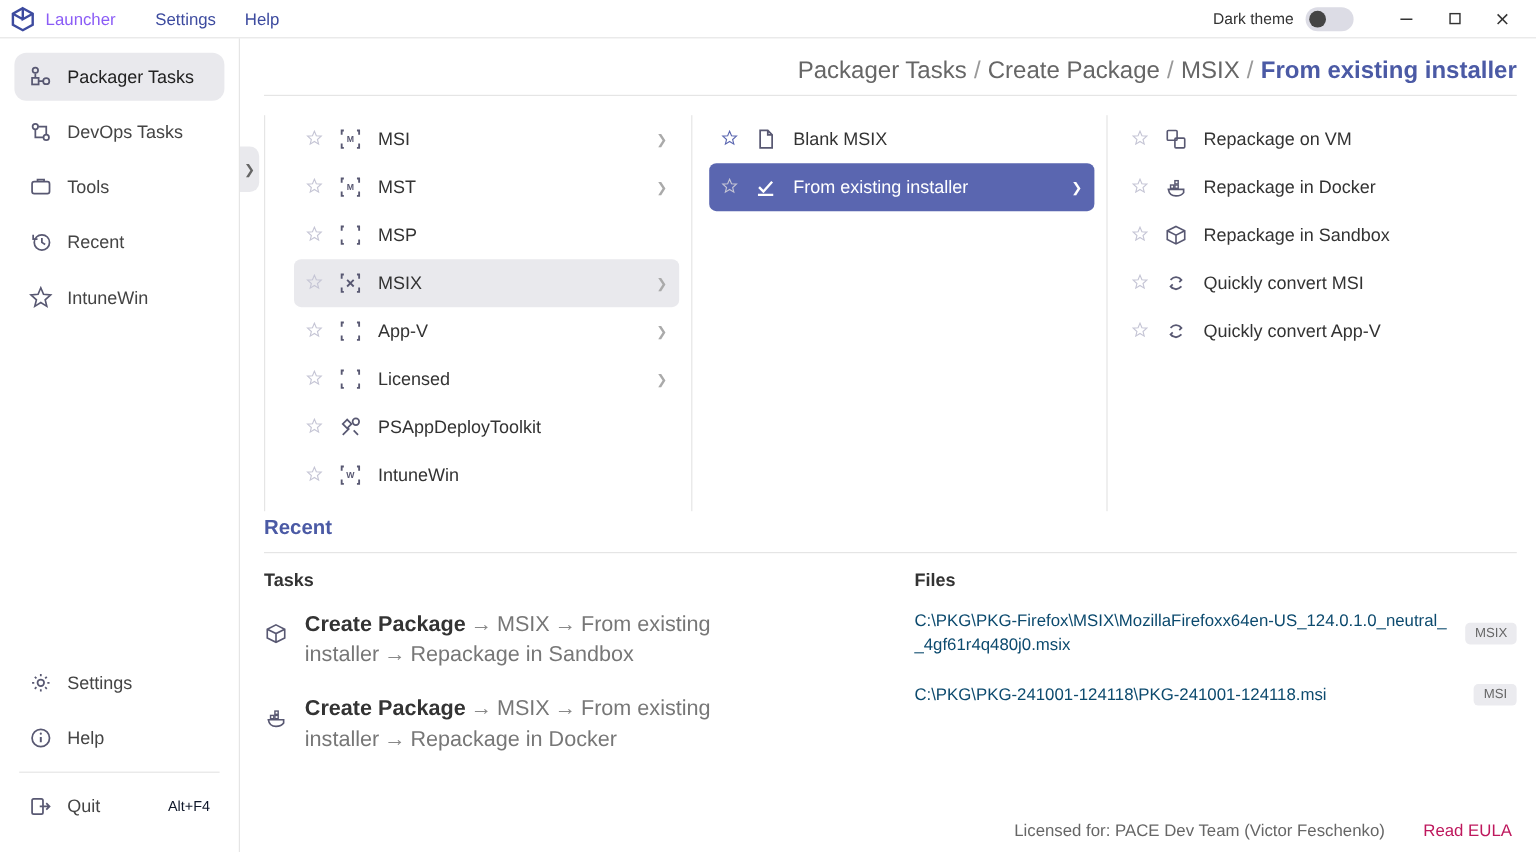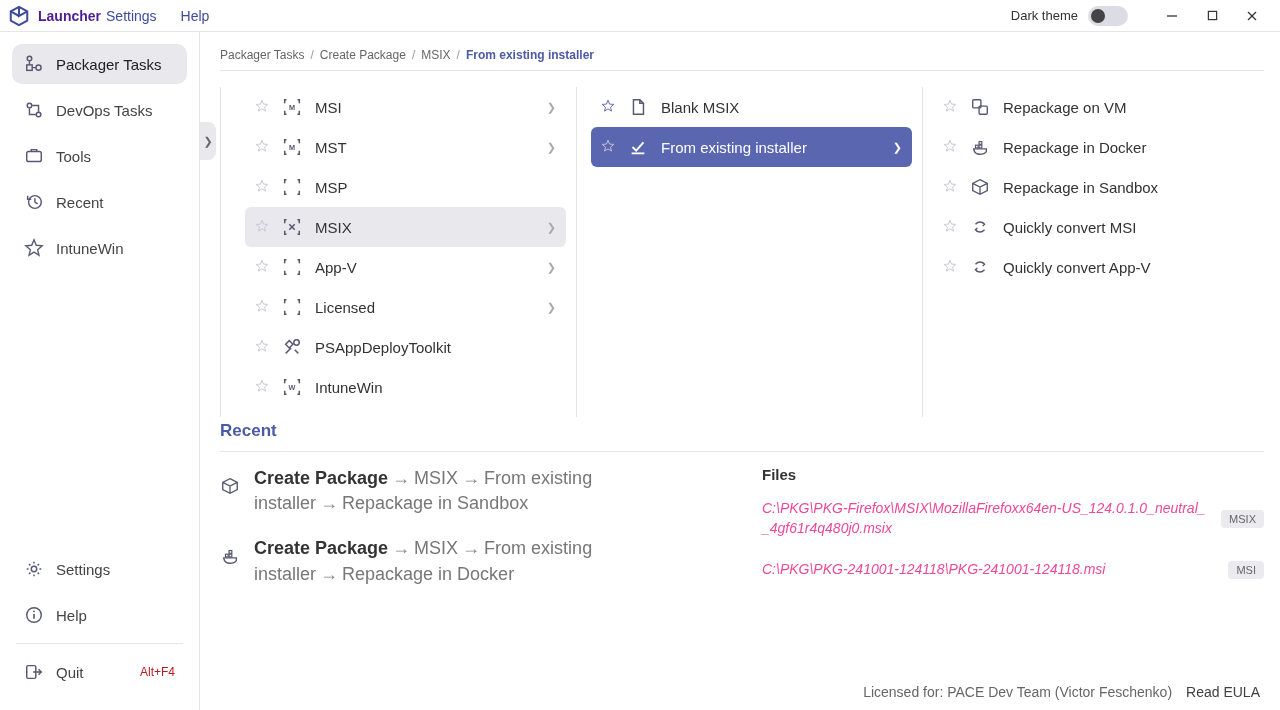--- a/index.html
+++ b/index.html
@@ -1,43 +1,43 @@
 <!DOCTYPE html>
 <html><head>
 <meta charset="utf-8">
 <style>
 * { box-sizing: border-box; margin: 0; padding: 0; font-family: 'Segoe UI', Arial, sans-serif; }
 body { background: #fff; width: 1280px; height: 710px; overflow: hidden; color: #333; }
 
 .titlebar { height: 32px; border-bottom: 1px solid #e5e5e5; display: flex; align-items: center; padding: 0 8px; }
 .logo { width: 22px; height: 22px; margin-right: 8px; color: #3d4b9f; }
 .logo svg { width: 22px; height: 22px; }
-.app-name { font-weight: 700; color: #4c1d95; font-size: 14px; margin-right: 5px; }
+.app-name { font-weight: 400; color: #8b5cf6; font-size: 14px; margin-right: 33px; }
 .menu-item { color: #3d4b9f; font-size: 14px; margin-right: 24px; cursor: pointer; }
 .titlebar-spacer { flex: 1; }
 .dark-theme-label { font-size: 13px; font-weight: 400; margin-right: 10px; }
 .toggle { width: 40px; height: 20px; background: #dcdce5; border-radius: 10px; position: relative; margin-right: 24px; cursor: pointer; }
 .toggle-knob { width: 14px; height: 14px; background: #444; border-radius: 50%; position: absolute; left: 3px; top: 3px; }
 .win-btn { width: 40px; height: 28px; display: flex; align-items: center; justify-content: center; cursor: pointer; font-size: 14px; }
 
 .main { display: flex; height: 678px; }
 .sidebar { width: 200px; border-right: 1px solid #e5e5e5; display: flex; flex-direction: column; padding: 12px 0; }
 .sidebar-top { flex: 1; padding: 0 12px; }
 .nav-item { display: flex; align-items: center; padding: 10px 12px; border-radius: 10px; font-size: 15px; color: #444; margin-bottom: 6px; cursor: pointer; }
 .nav-item.active { background: #e9e9ed; color: #222; font-weight: 500; }
 .nav-icon { width: 20px; height: 20px; margin-right: 12px; color: #585872; display: flex; align-items: center; justify-content: center; }
 .nav-icon svg { width: 20px; height: 20px; }
 .sidebar-bottom { padding: 0 12px; }
 .sidebar-sep { border-top: 1px solid #e5e5e5; margin: 8px 4px; }
-.nav-shortcut { font-size: 12px; color: #b91c1c; margin-left: auto; }
+.nav-shortcut { font-size: 12px; color: #0f172a; margin-left: auto; }
 
 .content { flex: 1; padding: 16px 16px 0 20px; position: relative; display: flex; flex-direction: column; }
 .expand-handle { position: absolute; left: 0; top: 90px; width: 16px; height: 38px; background: #e9e9ed; border-radius: 0 8px 8px 0; display: flex; align-items: center; justify-content: center; cursor: pointer; color: #666; font-size: 11px; }
 
-.breadcrumb { font-size: 12px; color: #666; margin-bottom: 8px; }
+.breadcrumb { font-size: 20px; color: #666; margin-bottom: 8px; text-align: right; }
 .breadcrumb .sep { margin: 0 6px; color: #999; }
 .breadcrumb .current { color: #4b5aa5; font-weight: 600; }
 .hr { border-top: 1px solid #e5e5e5; margin-bottom: 16px; }
 
 .columns { display: flex; gap: 0; min-height: 330px; }
 .col { flex: 1; padding: 0 10px; }
 .col.mid { border-left: 1px solid #e5e5e5; border-right: 1px solid #e5e5e5; padding-left: 14px; }
 .col.left { border-left: 1px solid #e5e5e5; padding-left: 24px; }
 .list-row { display: flex; align-items: center; height: 40px; border-radius: 6px; padding: 0 10px; cursor: pointer; position: relative; }
 .list-row.selected-grey { background: #e9e9ed; }
@@ -59,26 +59,26 @@
 .recent-col { flex: 1; }
 .recent-col h4 { font-size: 15px; font-weight: 600; margin-bottom: 16px; }
 .task-row { display: flex; align-items: flex-start; gap: 12px; margin-bottom: 20px; }
 .task-icon { width: 22px; height: 22px; color: #585872; margin-top: 10px; flex-shrink: 0; }
 .task-icon svg { width: 20px; height: 20px; }
 .task-text { font-size: 18px; line-height: 1.4; }
 .task-text .bold { font-weight: 600; color: #333; }
 .task-text .arrow { color: #888; margin: 0 4px; }
 .task-text .grey { color: #777; }
 .file-row { display: flex; align-items: center; gap: 14px; margin-bottom: 22px; }
-.file-path { font-size: 14px; color: #ec4899; flex: 1; line-height: 1.4; word-break: break-all; font-style: italic; }
+.file-path { font-size: 14px; color: #0c4a6e; flex: 1; line-height: 1.4; word-break: break-all; }
 .badge { background: #ebebef; color: #666; font-size: 11px; padding: 3px 8px; border-radius: 4px; }
 
-.footer { display: flex; justify-content: flex-end; align-items: center; gap: 14px; padding: 10px 4px; font-size: 14px; }
+.footer { display: flex; justify-content: flex-end; align-items: center; gap: 32px; padding: 10px 4px; font-size: 14px; }
 .footer .lic { color: #666; }
-.footer .eula { color: #404040; cursor: pointer; }
+.footer .eula { color: #be185d; cursor: pointer; }
 </style>
 </head>
 <body>
 
 <div class="titlebar">
   <span class="logo">
     <svg viewBox="0 0 24 24" fill="none" stroke="currentColor" stroke-width="2.2">
         <path d="M12 2 L21 7 L21 17 L12 22 L3 17 L3 7 Z"></path>
         <path d="M12 2 L12 12 L21 7 M12 12 L3 7"></path>
       </svg>
@@ -368,20 +368,21 @@
             <span class="row-label">Quickly convert App-V</span>
           </div>
         </div>
     </div>
 
     <div class="recent-header">Recent</div>
     <div class="hr2"></div>
 
     <div class="recent-cols">
       <div class="recent-col">
+        <h4>Tasks</h4>
         <div id="tasks-list">
             <div class="task-row">
               <span class="task-icon"><svg viewBox="0 0 22 22">
                   <use href="#i-sandbox"></use>
                 </svg></span>
               <div class="task-text"><span class="bold">Create Package</span><span class="arrow">→</span><span class="grey">MSIX</span><span class="arrow">→</span><span class="grey">From existing installer</span><span class="arrow">→</span><span class="grey">Repackage in Sandbox</span></div>
             </div>
             <div class="task-row">
               <span class="task-icon"><svg viewBox="0 0 22 22">
                   <use href="#i-docker"></use>

